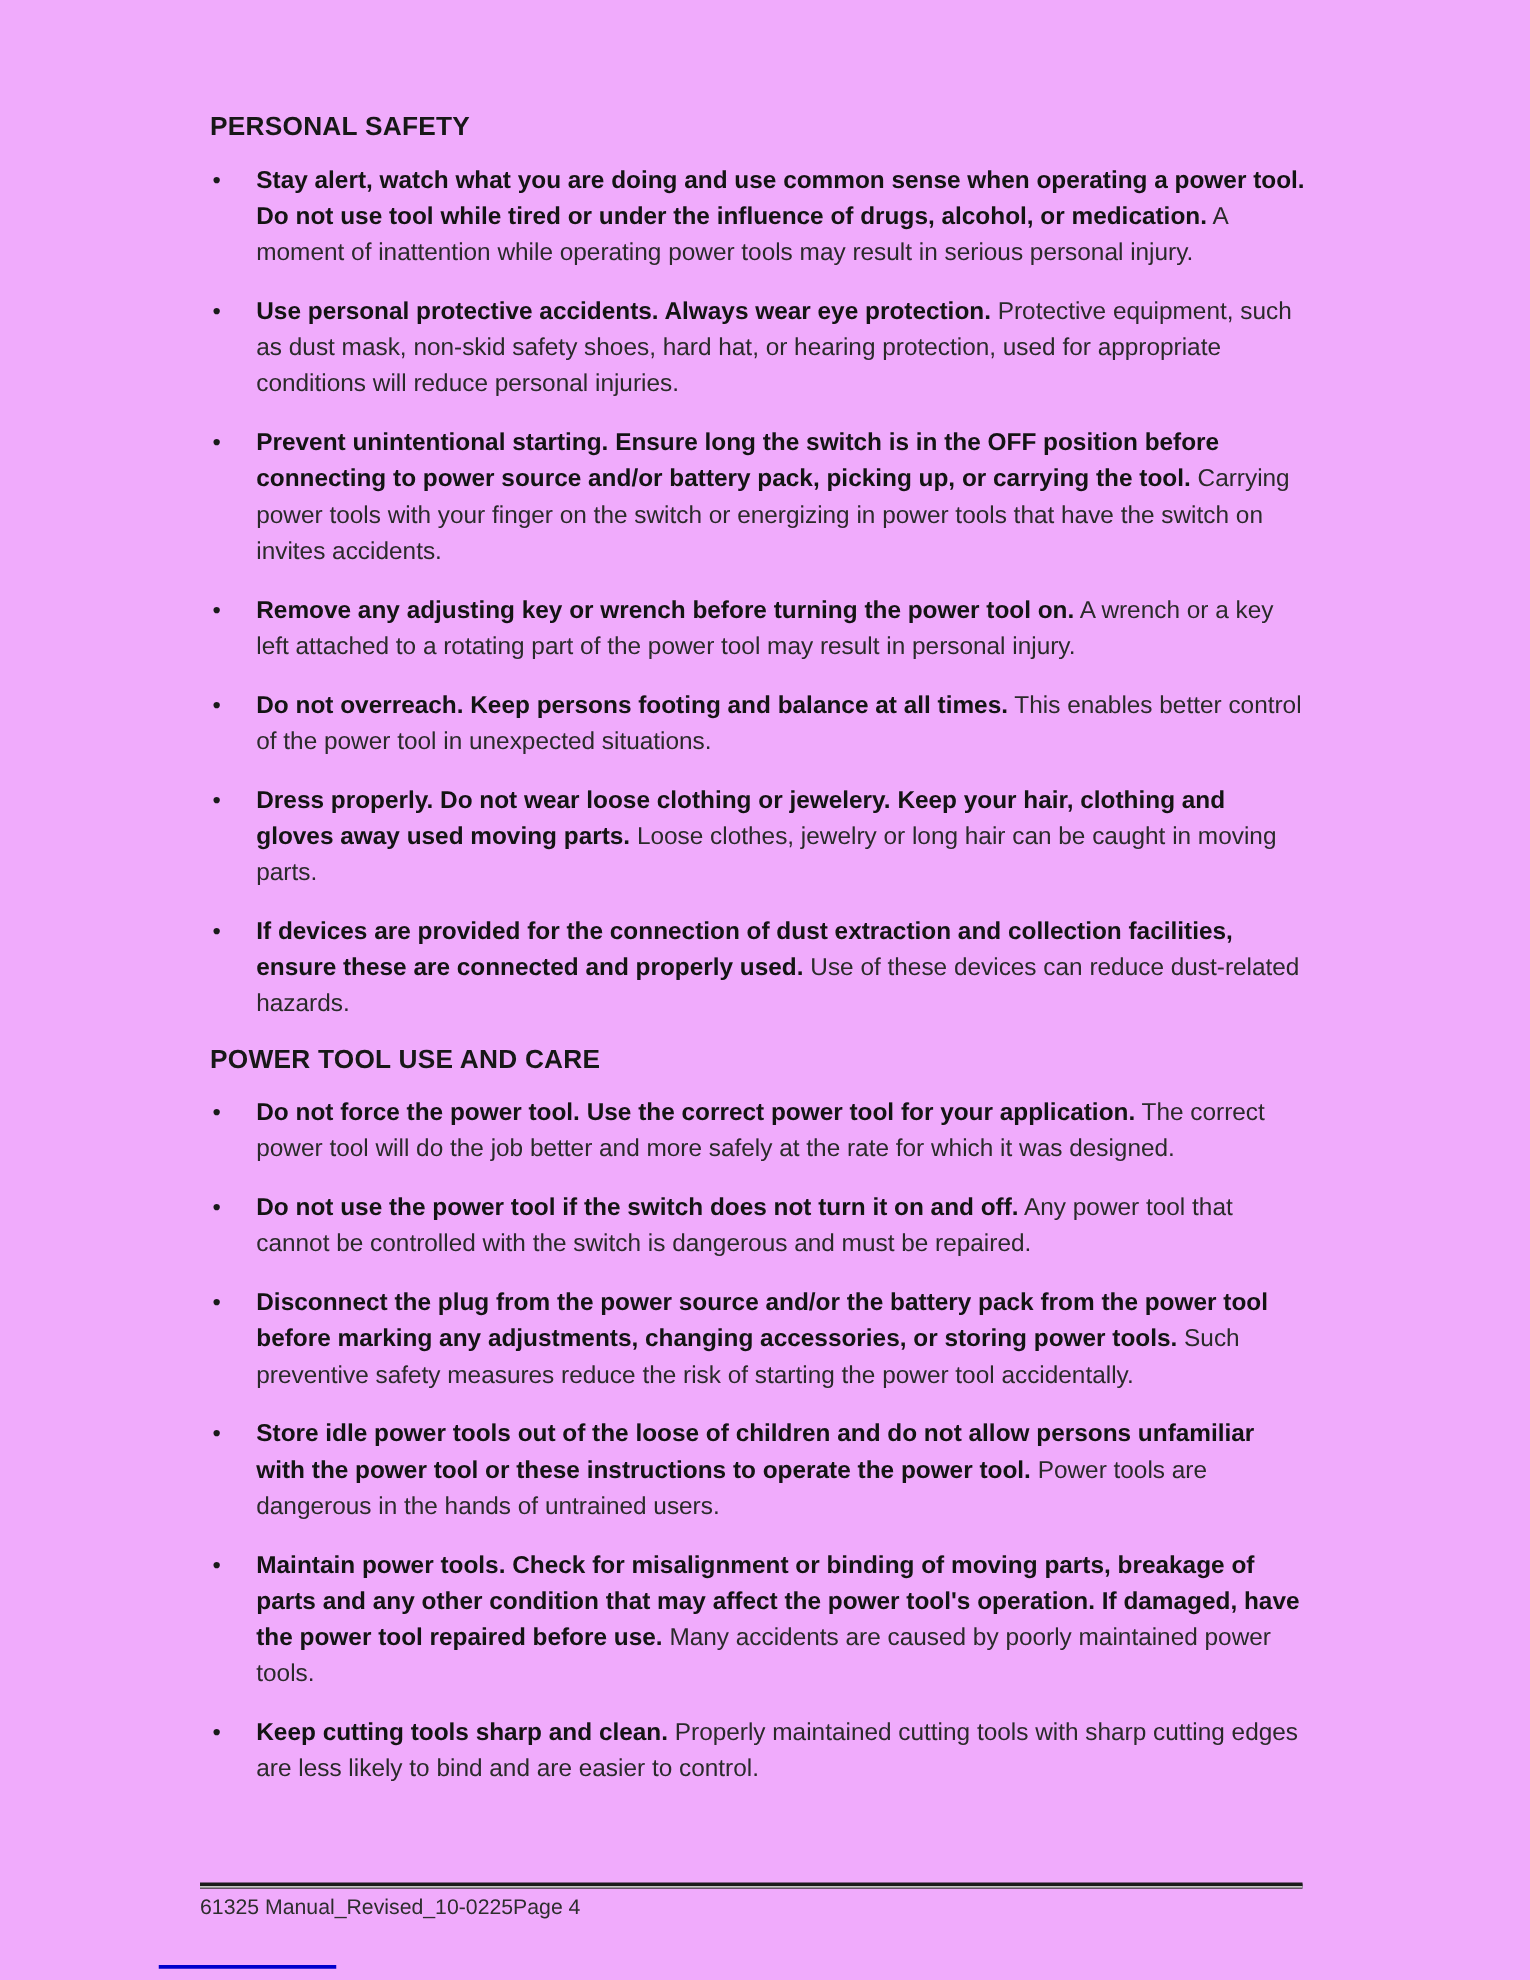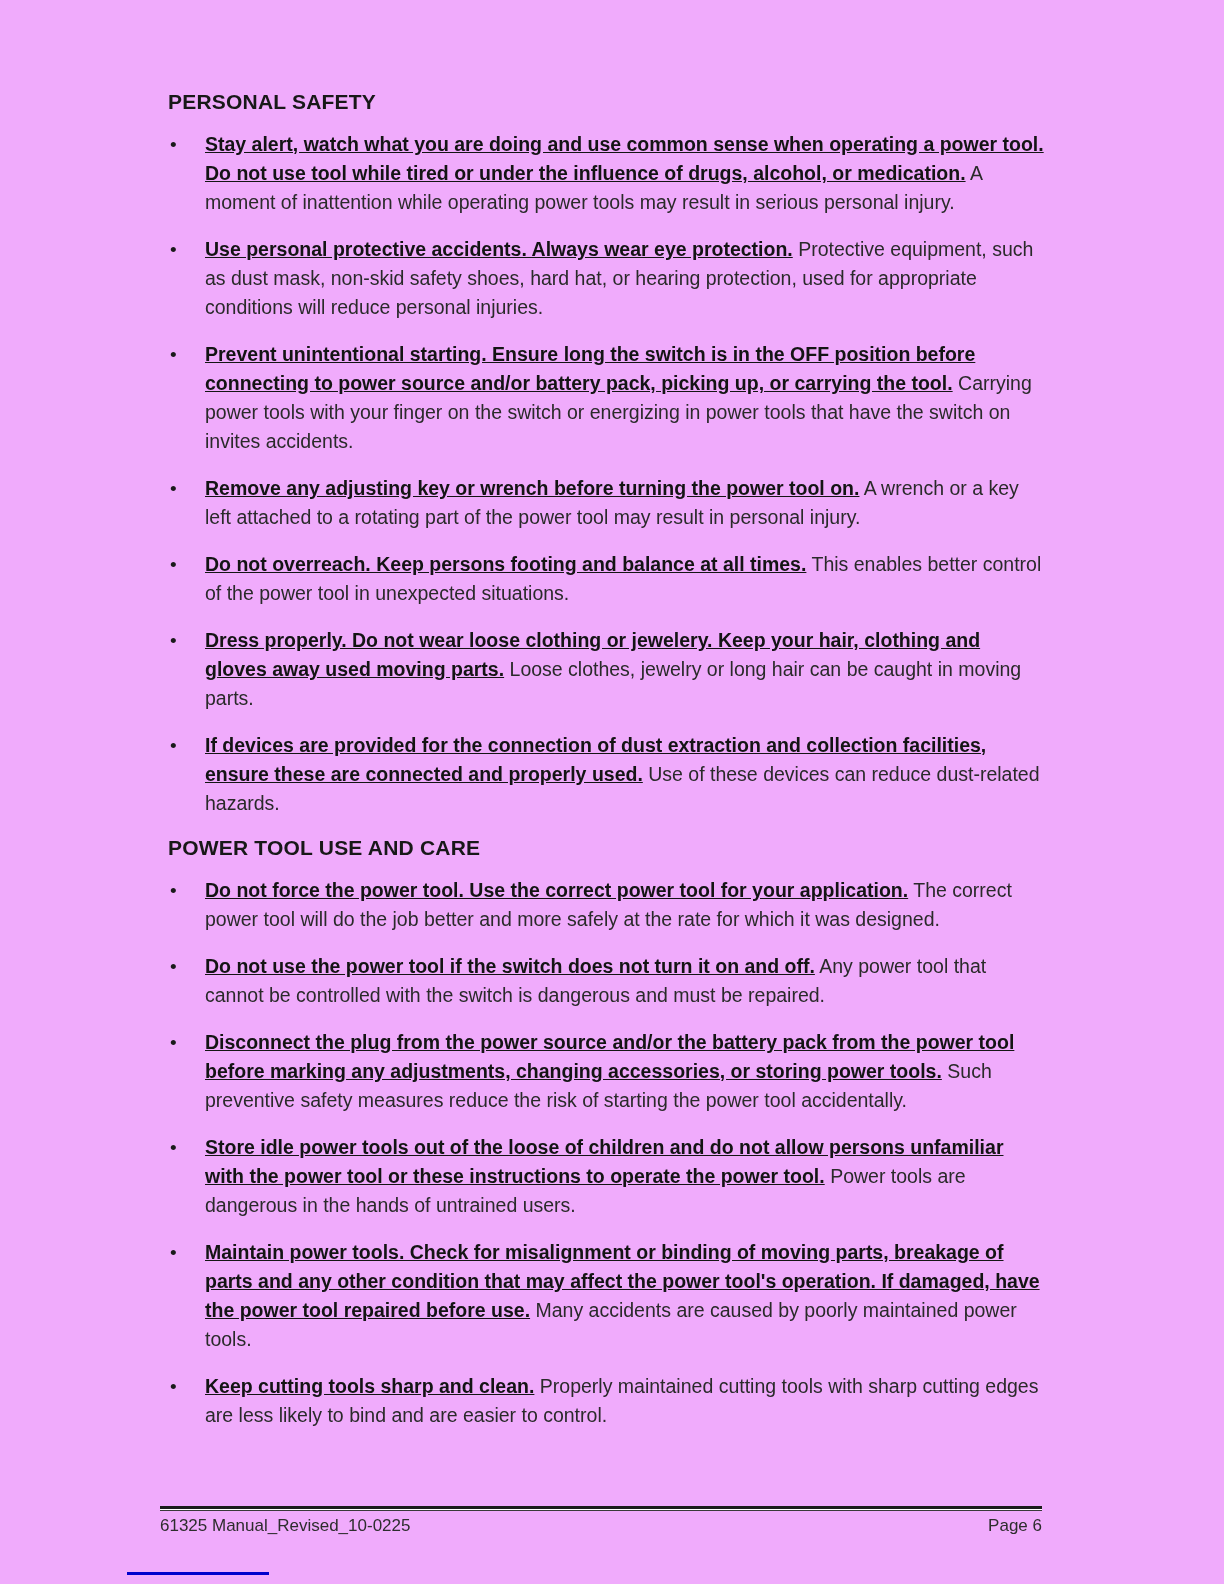--- a/index.html
+++ b/index.html
@@ -48,39 +48,38 @@
   }
   .item-text {
     flex: 1 1 auto;
     font-size: 19.5px;
     line-height: 29px;
     color: #2a2a2a;
   }
   .item-text .lead {
     font-weight: bold;
     color: #141414;
-    text-decoration: underline;
   }
   .footer-rule {
     position: absolute;
     left: 160px;
     width: 882px;
     top: 1506px;
     height: 4px;
     background: #1b1b1b;
     border-bottom: 1px solid #ffffff;
     box-shadow: 0 1px 0 #3a3a3a;
   }
   .footer {
     position: absolute;
     left: 160px;
     width: 882px;
     top: 1516px;
     display: flex;
-    justify-content: space-between;
+    justify-content: flex-start;
     font-size: 17px;
     color: #2d2d2d;
   }
   .link-underline {
     position: absolute;
     left: 127px;
     top: 1572px;
     width: 142px;
     height: 3px;
     background: #0000cc;
@@ -148,17 +147,17 @@
           <span class="marker">•</span>
           <p class="item-text"><span class="lead">Keep cutting tools sharp and clean.</span> <span class="rest">Properly maintained cutting tools with sharp cutting edges are less likely to bind and are easier to control.</span></p>
         </li>
       </ul>
     </main>
 
   <div class="footer-rule" style="background: rgb(27, 27, 27);"></div>
 
   <footer class="footer">
     <span>61325 Manual_Revised_10-0225</span>
-    <span>Page 6</span>
+    <span>Page 4</span>
   </footer>
 
   <div class="link-underline" style="background: rgb(0, 0, 204);"></div>
 </div>
 
 </body></html>

